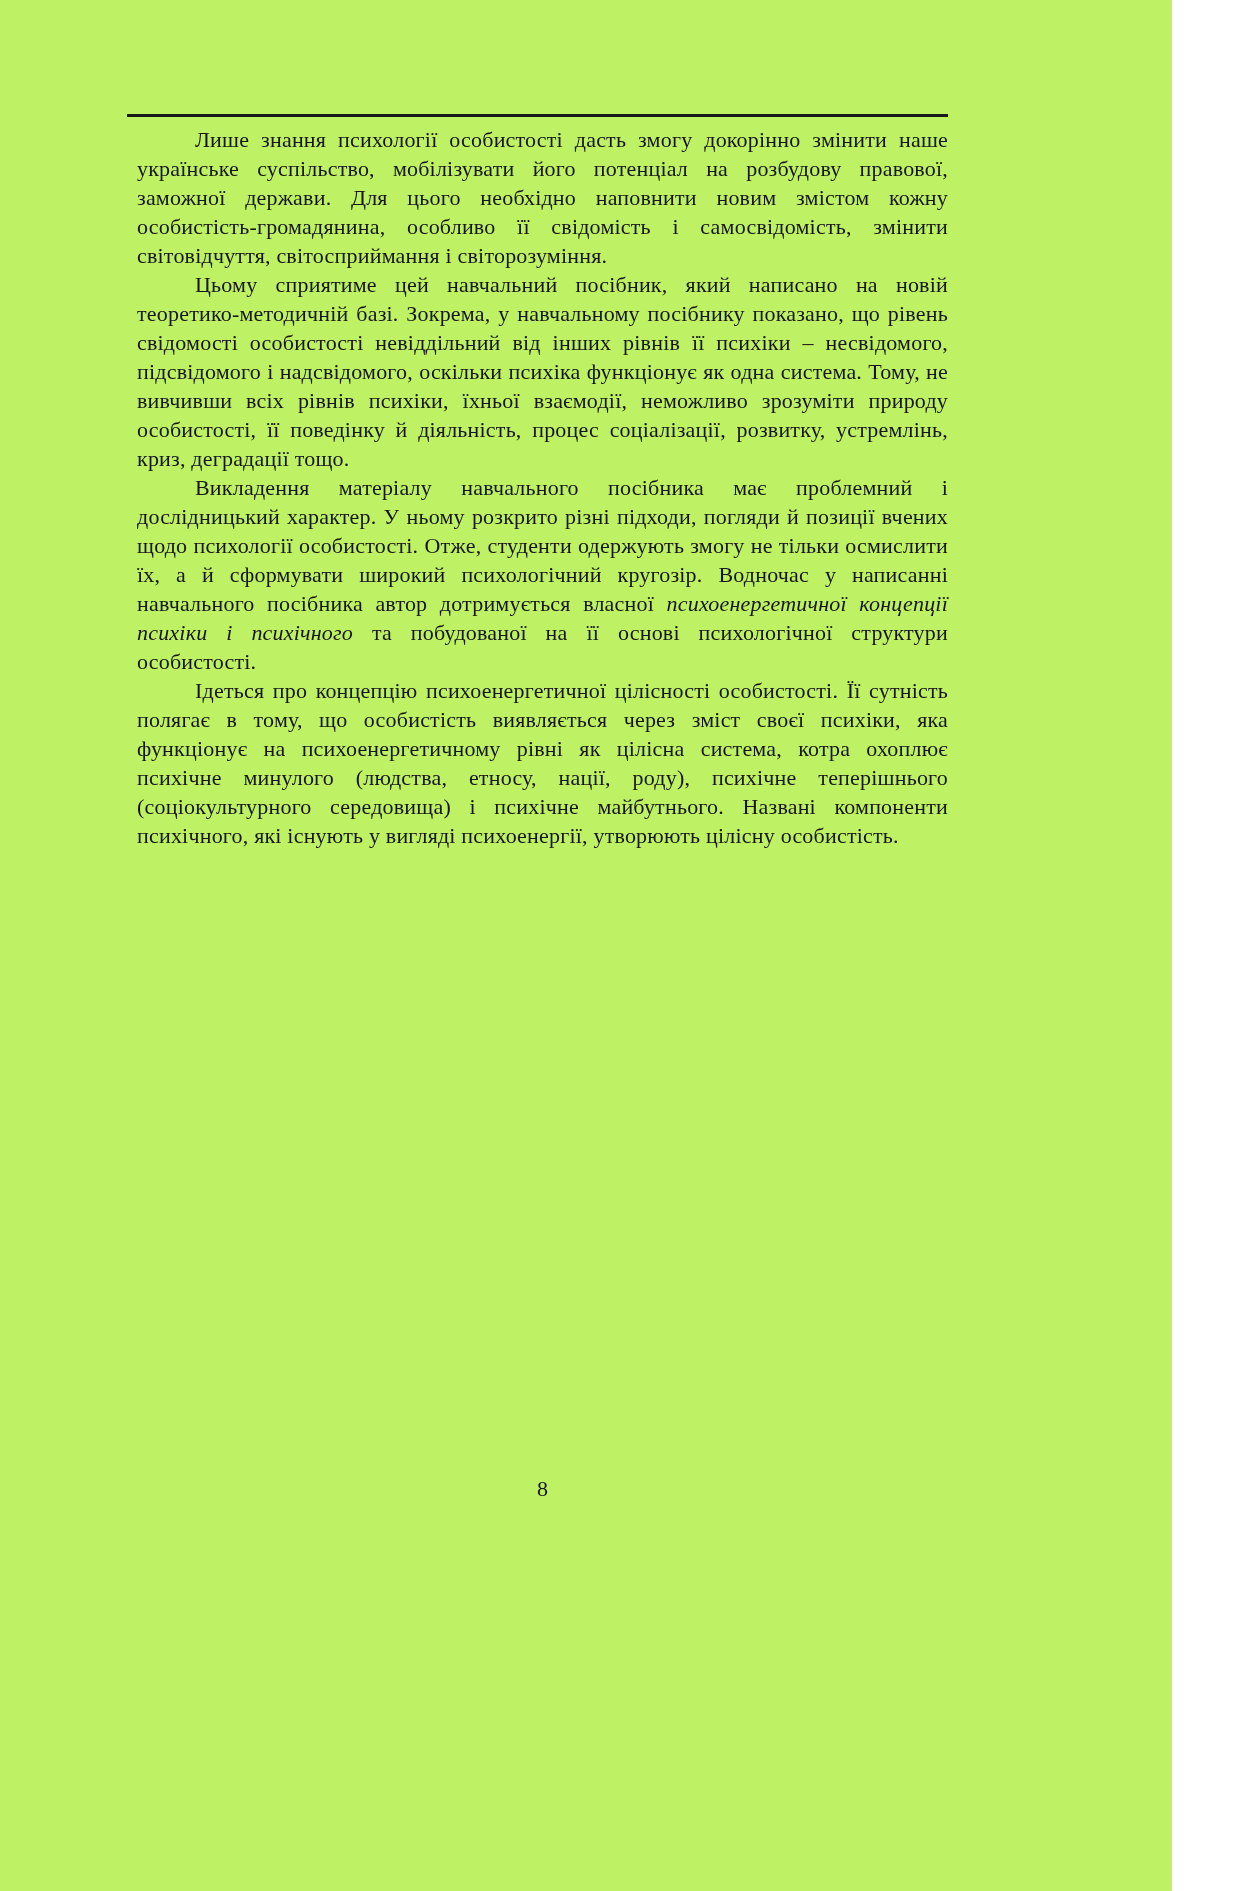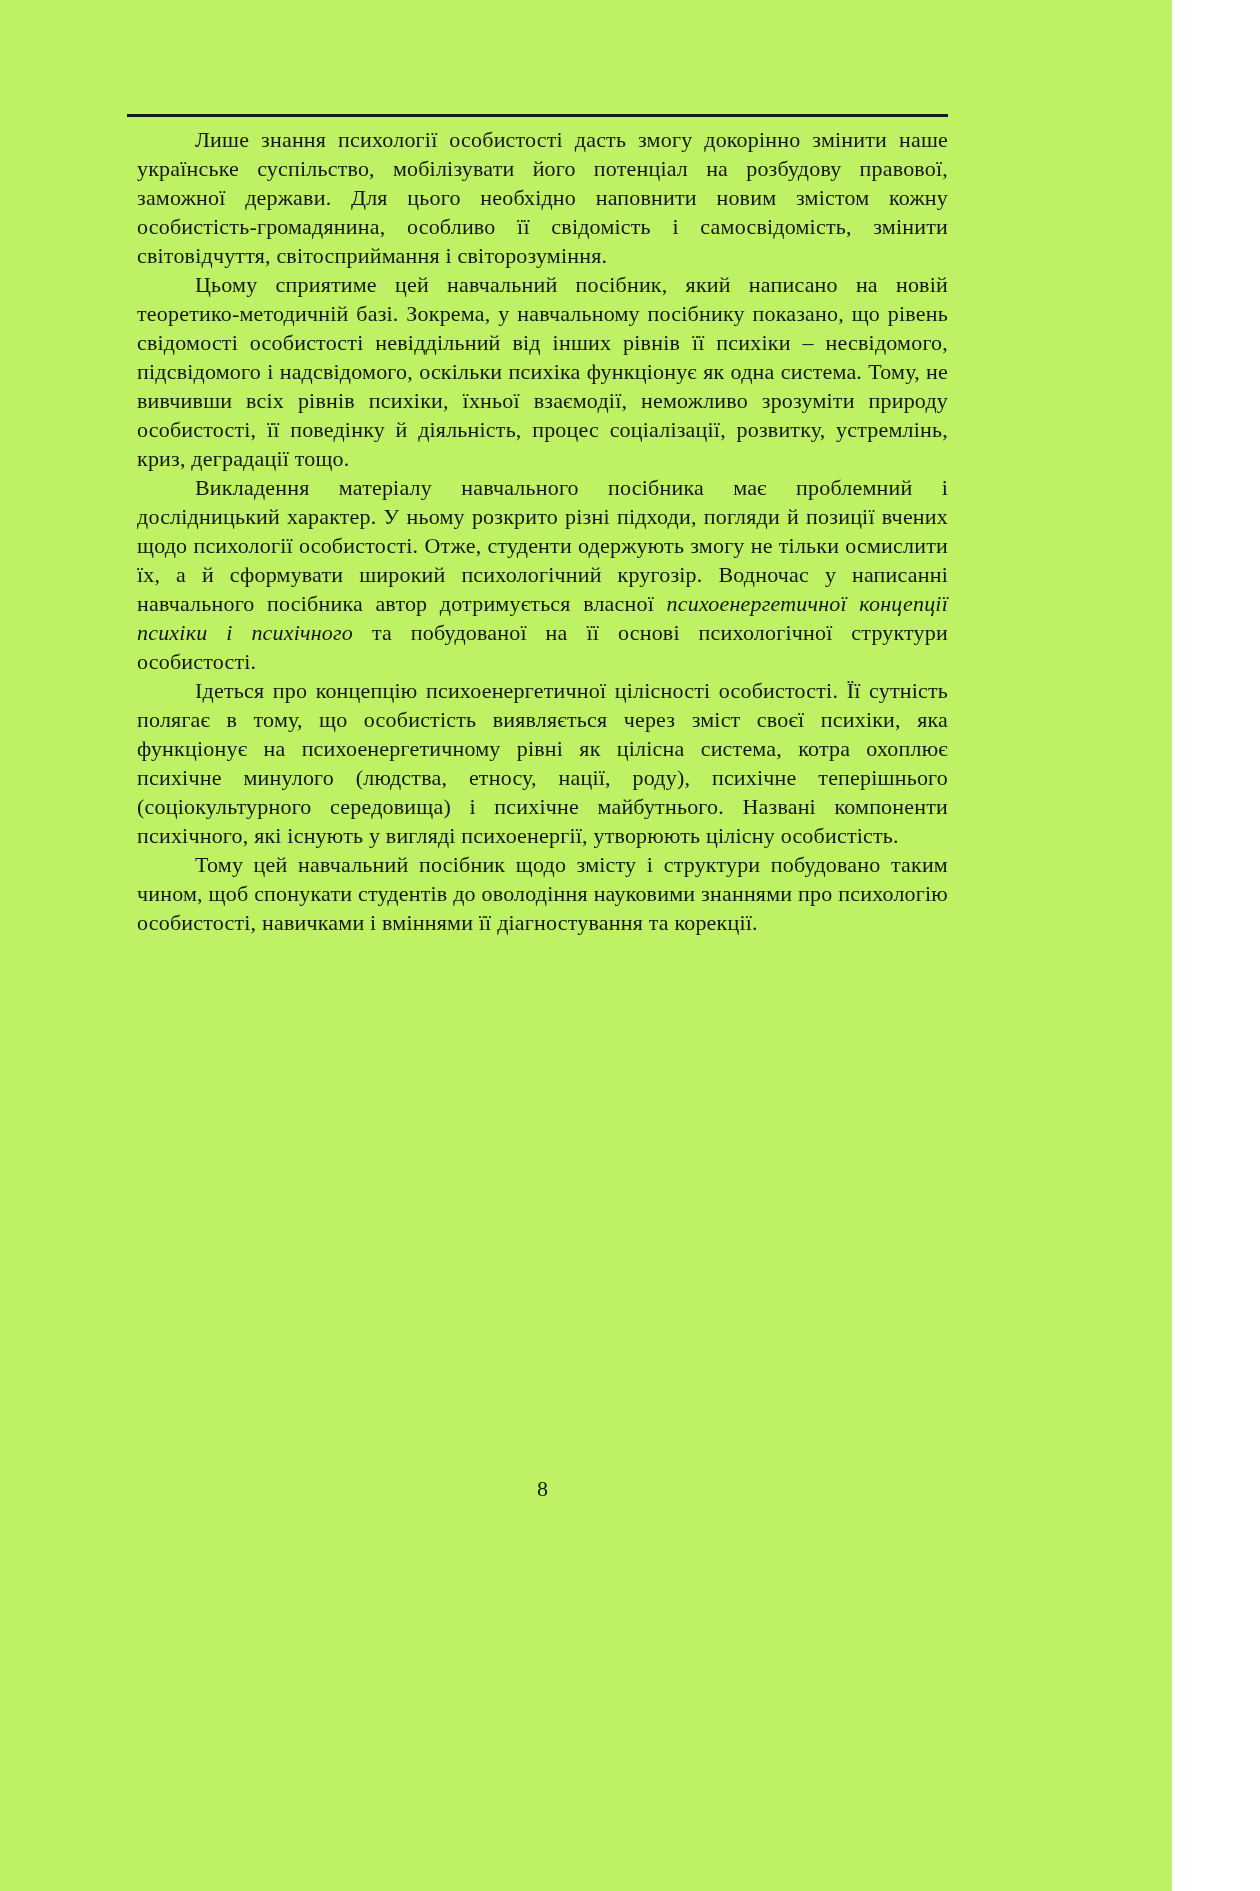--- a/index.html
+++ b/index.html
@@ -56,16 +56,15 @@
 </head>
 <body>
 
 <div class="sheet">
   <div class="top-rule"></div>
   <div class="text-block">
       <p><span>Лише знання психології особистості дасть змогу докорінно змінити наше українське суспільство, мобілізувати його потенціал на розбудову правової, заможної держави. Для цього необхідно наповнити новим змістом кожну особистість-громадянина, особливо її свідомість і самосвідомість, змінити світовідчуття, світосприймання і світорозуміння.</span></p>
       <p><span>Цьому сприятиме цей навчальний посібник, який написано на новій теоретико-методичній базі. Зокрема, у навчальному посібнику показано, що рівень свідомості особистості невіддільний від інших рівнів її психіки – несвідомого, підсвідомого і надсвідомого, оскільки психіка функціонує як одна система. Тому, не вивчивши всіх рівнів психіки, їхньої взаємодії, неможливо зрозуміти природу особистості, її поведінку й діяльність, процес соціалізації, розвитку, устремлінь, криз, деградації тощо.</span></p>
       <p><span>Викладення матеріалу навчального посібника має проблемний і дослідницький характер. У ньому розкрито різні підходи, погляди й позиції вчених щодо психології особистості. Отже, студенти одержують змогу не тільки осмислити їх, а й сформувати широкий психологічний кругозір. Водночас у написанні навчального посібника автор дотримується власної </span><span class="italic">психоенергетичної концепції психіки і психічного</span><span> та побудованої на її основі психологічної структури особистості.</span></p>
       <p><span>Ідеться про концепцію психоенергетичної цілісності особистості. Її сутність полягає в тому, що особистість виявляється через зміст своєї психіки, яка функціонує на психоенергетичному рівні як цілісна система, котра охоплює психічне минулого (людства, етносу, нації, роду), психічне теперішнього (соціокультурного середовища) і психічне майбутнього. Названі компоненти психічного, які існують у вигляді психоенергії, утворюють цілісну особистість.</span></p>
-      <p><span>Тому цей навчальний посібник щодо змісту і структури побудовано таким чином, щоб спонукати студентів до оволодіння науковими знаннями про психологію особистості, навичками і вміннями її діагностування та корекції.</span></p>
     </div>
   <div class="page-number">8</div>
 </div>
 
 </body></html>

